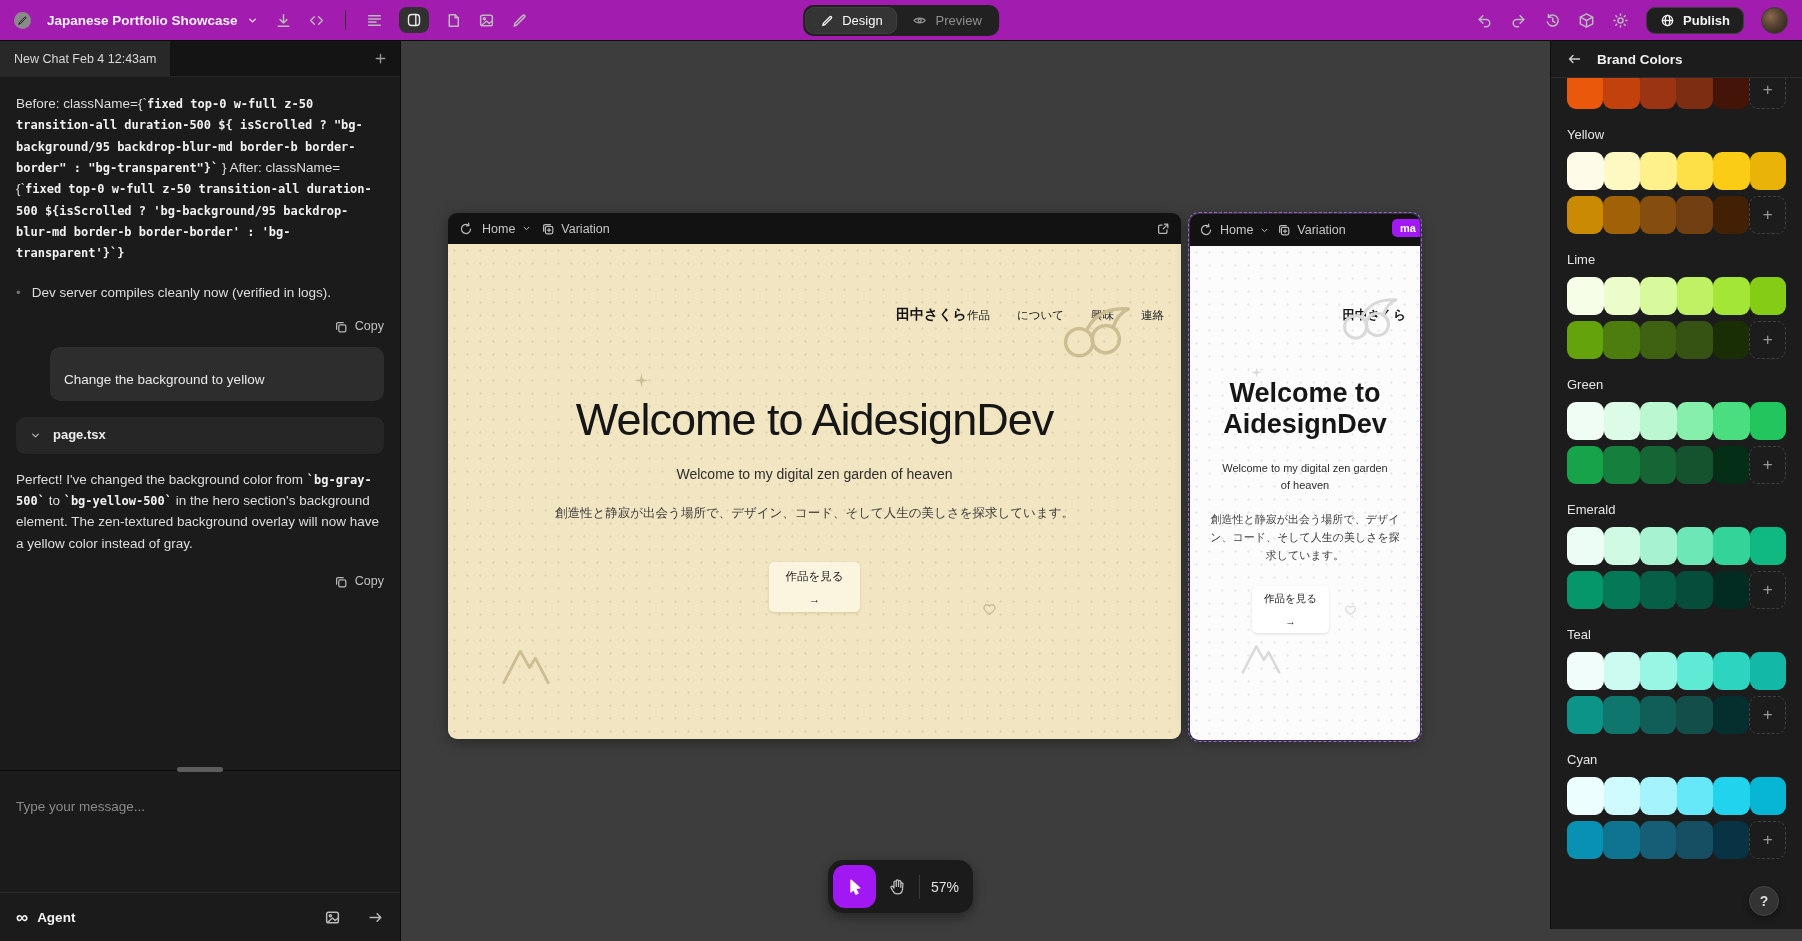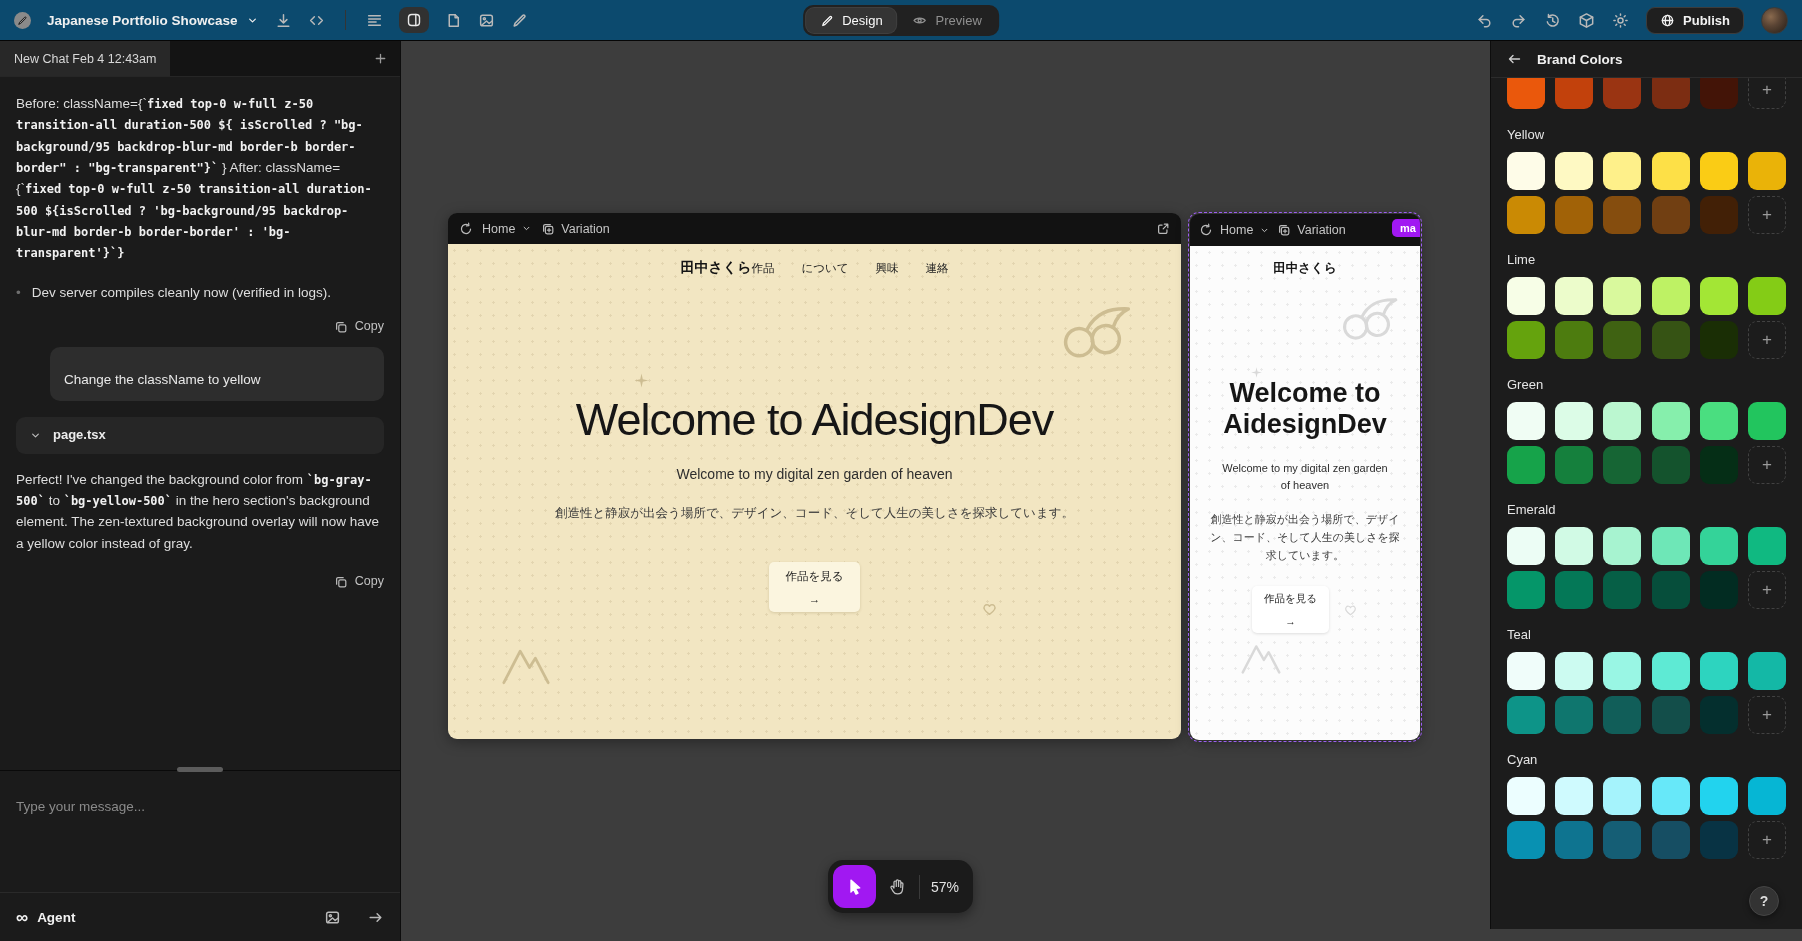--- a/index.html
+++ b/index.html
@@ -10,21 +10,21 @@
     background:var(--canvas-gray,#3d3d3d);
     color:#e6e6e6;
     -webkit-font-smoothing:antialiased;
   }
   svg { display:block; }
   .icon { stroke:currentColor; fill:none; stroke-width:1.4; stroke-linecap:round; stroke-linejoin:round; }
 
   
   .topbar {
     position:absolute; top:0; left:0; right:0; height:41px;
-    background:#0c4a6e; border-bottom:1px solid #060606;
+    background:#a21caf; border-bottom:1px solid #060606;
     display:flex; align-items:center; padding:12px 14px; z-index:50;
   }
   .tb-left { display:flex; align-items:center; gap:16px; color:#b9b9b9; }
   .logo-circle { width:17px; height:17px; border-radius:50%; background:#8a8a8a; display:flex; align-items:center; justify-content:center; color:#171717; }
   .proj-title { color:#f0f0f0; font-size:13.5px; font-weight:bold; display:flex; align-items:center; gap:8px; }
   .tb-ic { width:17px; height:17px; color:#b9b9b9; cursor:pointer; }
   .tb-divider { width:1px; height:20px; background:#343434; margin:0 4px; }
   .tool-active { background:#313131; border-radius:8px; padding:5px 7px; color:#e9e9e9; }
   .seg {
     position:absolute; left:901px; top:5px; transform:translateX(-50%);
@@ -92,21 +92,21 @@
   .site-body {
     position:relative; height:495px; border-radius:0 0 9px 9px; overflow:hidden;
     background-color:var(--frame-cream,#f2e6c2);
     background-image:radial-gradient(rgba(120,100,50,.13) 1px, transparent 1.3px);
     background-size:13px 13px; color:#1d1d1d;
   }
   .frame-mobile .site-body {
     height:494px; background-color:#fcfcfc;
     background-image:radial-gradient(rgba(0,0,0,.07) 1px, transparent 1.3px);
   }
-  .site-header { display:flex; align-items:center; justify-content:center; padding:15px 17px 0; }
+  .site-header { display:flex; align-items:center; justify-content:flex-end; padding:15px 17px 0;margin-top:47px; }
   .site-logo { font-weight:bold; font-size:14px; color:#141414; }
   .site-nav { display:flex; gap:27px; font-size:11.5px; color:#222; }
   .site-nav span { cursor:pointer; }
   .hero-heading { position:absolute; left:0; right:0; text-align:center; font-weight:500; color:#161616; }
   .frame-desktop .hero-heading { top:150px; font-size:45px; letter-spacing:-1px; }
   .frame-mobile .hero-heading { top:132px; font-size:27px; font-weight:bold; line-height:1.15; padding:0 12px; }
   .hero-sub { position:absolute; left:0; right:0; text-align:center; color:#2e2e2e; }
   .frame-desktop .hero-sub { top:222px; font-size:14px; }
   .frame-mobile .hero-sub { top:214px; font-size:11px; line-height:1.5; padding:0 28px; }
   .hero-jp { position:absolute; left:50%; transform:translateX(-50%); text-align:center; color:#3c3c3c; }
@@ -122,21 +122,21 @@
   .frame-mobile .cta-btn { background:#fff; box-shadow:0 1px 3px rgba(0,0,0,.12); }
   .deco { position:absolute; color:#cdbd92; }
   .frame-mobile .deco { color:#d9d9d9; }
   .branch-badge {
     position:absolute; right:-4px; top:5px; background:var(--accent-purple,#a118f2);
     color:#fff; font-size:11px; font-weight:bold; padding:3px 8px; border-radius:5px;
   }
 
   
   .right-panel {
-    position:absolute; top:41px; right:0; width:312px; bottom:12px;
+    position:absolute; top:41px; right:0; width:252px; bottom:12px;
     background:#1c1c1c; border-left:1px solid #0d0d0d; z-index:40; overflow:hidden;
   }
   .rp-header { height:37px; display:flex; align-items:center; gap:15px; padding:0 15px; border-bottom:1px solid #2c2c2c; }
   .rp-header .tb-ic { width:16px; height:16px; color:#cfcfcf; }
   .rp-title { font-size:13.5px; font-weight:bold; color:#f0f0f0; }
   .rp-scroll { position:absolute; top:37px; left:0; right:0; bottom:0; overflow:hidden; padding:0 16px; }
   .swatch-row { display:flex; justify-content:space-between; margin-bottom:6px; }
   .swatch { width:38px; height:38px; border-radius:9px; cursor:pointer; }
   .swatch.add { background:transparent; border:1px dashed #424242; color:#9a9a9a; font-size:17px; display:flex; align-items:center; justify-content:center; }
   .partial-row { margin-top:-7px; }
@@ -272,21 +272,21 @@
     </div>
 
     <div class="copy-row">
       <svg class="tb-ic icon" viewBox="0 0 16 16">
           <rect x="5.5" y="5.5" width="8" height="8" rx="1.6"></rect>
           <path d="M3 10.5 V4.6 A1.6 1.6 0 0 1 4.6 3 H10.5"></path>
         </svg>
       <span>Copy</span>
     </div>
 
-    <div class="user-bubble">Change the className to yellow</div>
+    <div class="user-bubble">Change the background to yellow</div>
 
 
     <div class="file-chip">
       <svg class="tb-ic icon" viewBox="0 0 16 16">
           <path d="M4.5 6.2 L8 9.7 L11.5 6.2"></path>
         </svg>
       <span>page.tsx</span>
     </div>
 
     <p class="msg-block"><span>Perfect! I've changed the background color from </span><span class="codeseg">`bg-gray-500`</span><span> to </span><span class="codeseg">`bg-yellow-500`</span><span> in the hero section's background element. The zen-textured background overlay will now have a yellow color instead of gray.</span></p>

